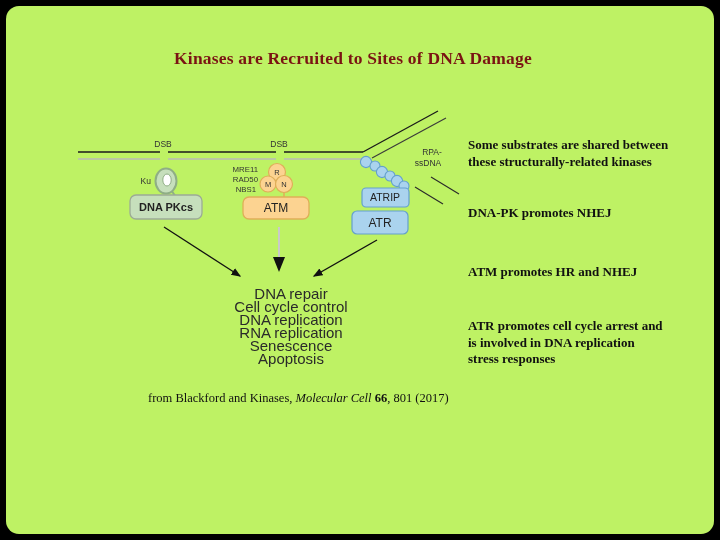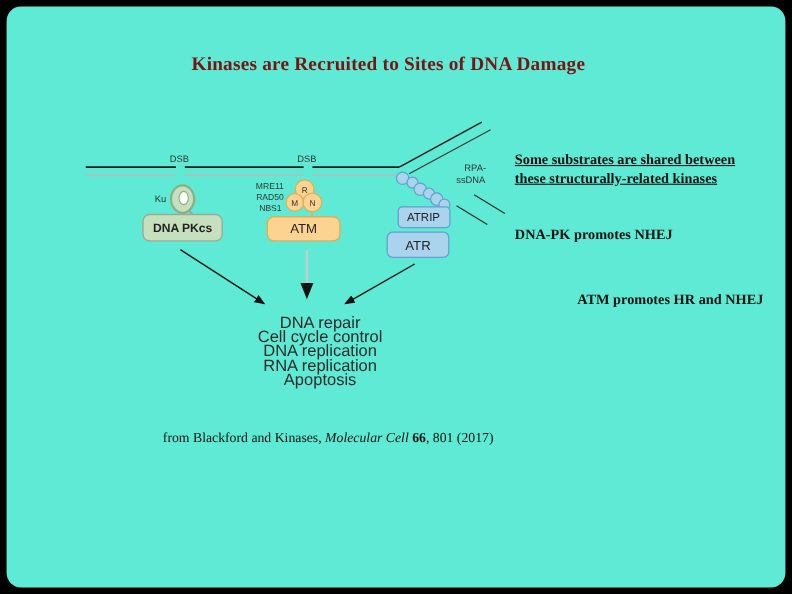--- a/index.html
+++ b/index.html
@@ -2,35 +2,35 @@
 <html><head>
 <meta charset="utf-8">
 <style>
   html,body{margin:0;padding:0;}
   body{
     width:720px;height:540px;background:#000;position:relative;overflow:hidden;
     font-family:"Liberation Serif", serif;
   }
   .slide{
     position:absolute;left:6px;top:6px;right:6px;bottom:6px;
-    background:#5eead4;border-radius:13px;
+    background:#bef264;border-radius:13px;
   }
   .abs{position:absolute;}
   .title{
     left:0;top:42px;width:694px;text-align:center;
     font-family:"Liberation Serif", serif;font-weight:bold;font-size:17.5px;
     letter-spacing:0.2px;
   }
   .note{
     font-family:"Liberation Serif", serif;font-weight:bold;font-size:13px;
     color:#111;line-height:16.5px;
   }
-  .note1{left:462px;top:131px;width:226px;text-decoration:underline;}
+  .note1{left:462px;top:131px;width:226px;}
   .note2{left:462px;top:199px;width:226px;}
-  .note3{left:462px;top:258px;width:226px;text-align:right;}
+  .note3{left:462px;top:258px;width:226px;}
   .note4{left:462px;top:312px;width:198px;}
   .outcomes{
     left:163px;top:281px;width:244px;text-align:center;
     font-family:"Liberation Sans", sans-serif;font-size:15px;color:#2a2a2a;
     line-height:13px;
   }
   .citation{
     left:142px;top:385px;width:420px;
     font-family:"Liberation Serif", serif;font-size:12.5px;color:#111;
   }
@@ -115,24 +115,26 @@
     <line x1="164" y1="227" x2="240" y2="276" stroke="#111" stroke-width="1.3" marker-end="url(#ahead)"></line>
     <line x1="279" y1="227" x2="279" y2="270" stroke="#c9c9c9" stroke-width="2" marker-end="url(#ahead)"></line>
     <line x1="377" y1="240" x2="314" y2="276" stroke="#111" stroke-width="1.3" marker-end="url(#ahead)"></line>
   </svg>
 
   <div class="abs outcomes">
     <div>DNA repair</div>
     <div>Cell cycle control</div>
     <div>DNA replication</div>
     <div>RNA replication</div>
+    <div>Senescence</div>
     <div>Apoptosis</div>
   </div>
 
   <div class="abs note note1">Some substrates are shared between these structurally-related kinases</div>
   <div class="abs note note2">DNA-PK promotes NHEJ</div>
   <div class="abs note note3">ATM promotes HR and NHEJ</div>
+  <div class="abs note note4">ATR promotes cell cycle arrest and is involved in DNA replication stress responses</div>
 
   <div class="abs citation">
     <span>from Blackford and Kinases, </span><span class="j">Molecular Cell</span><span> </span><span class="v">66</span><span>, 801 (2017)</span>
   </div>
 
 </div>
 
 </body></html>

